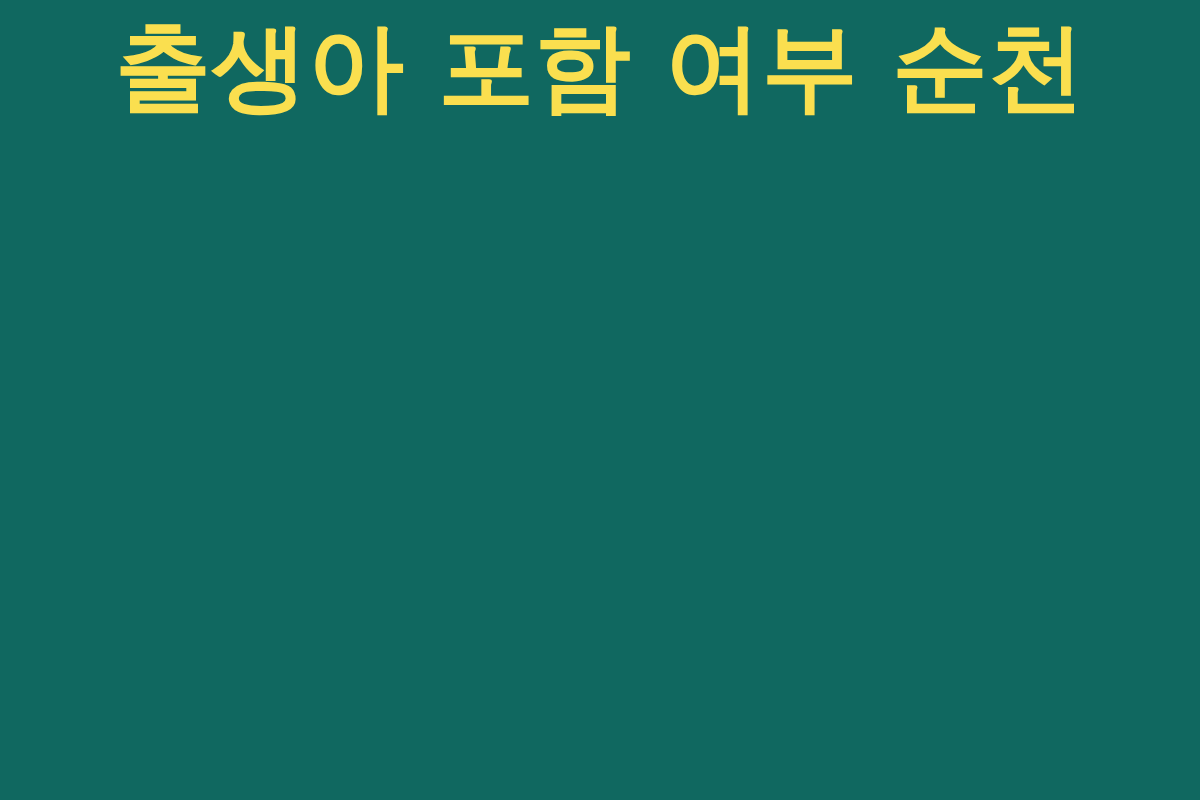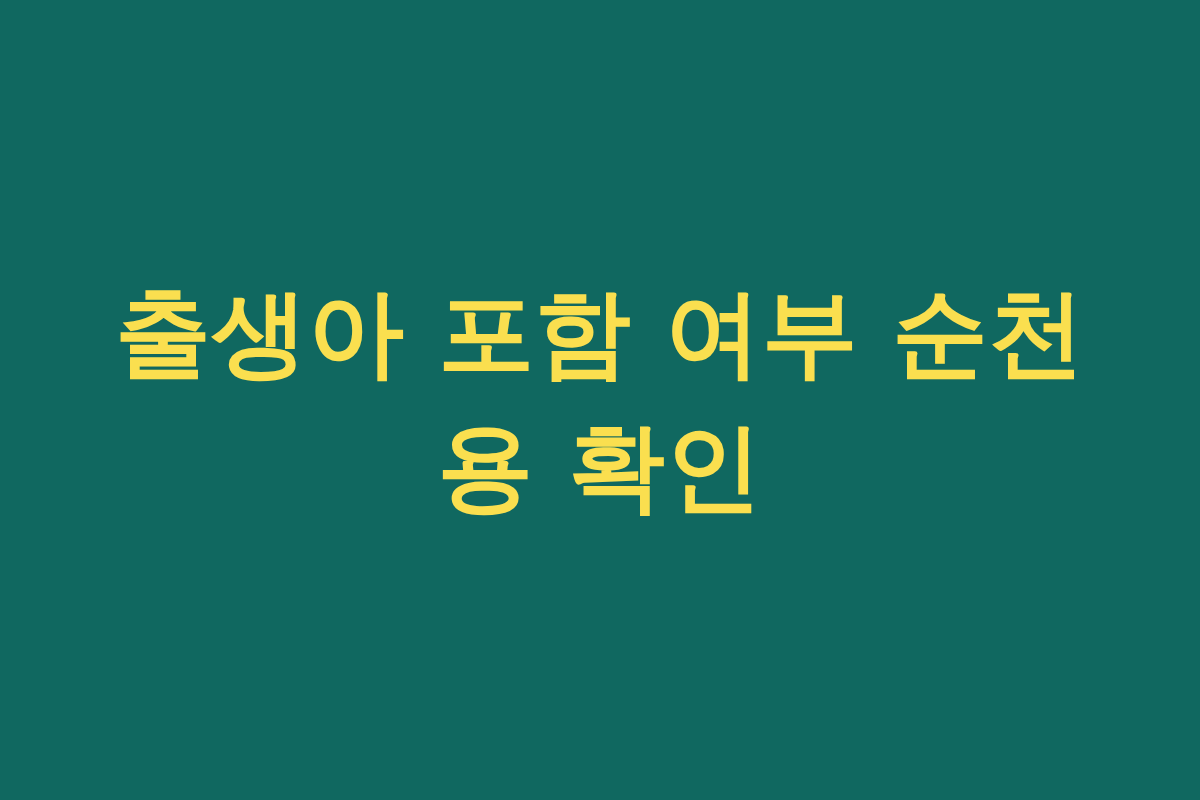--- a/index.html
+++ b/index.html
@@ -14,21 +14,20 @@
     overflow: hidden;
     font-family: "DejaVu Sans", "Liberation Sans", sans-serif;
   }
 
   #banner {
     position: relative;
     width: 1200px;
     height: 800px;
     box-sizing: border-box;
     display: flex;
-    align-items: center;
     justify-content: center;
     background: #106860;
   }
 
   #headline {
     width: 1000px;
     margin: 0;
     padding: 0;
     text-align: center;
     font-family: "DejaVu Sans", "Liberation Sans", sans-serif;
@@ -53,16 +52,15 @@
     letter-spacing: 0.01em;
   }
 </style>
 </head>
 <body>
 
 <div id="banner" style="background: rgb(16, 104, 96);">
 
   <h1 id="headline" style="color: rgb(250, 223, 79); text-align: center;">
     <span class="line line-1">출생아 포함 여부 순천</span>
-    <span class="line line-3">용 확인</span>
   </h1>
 
 </div>
 
 </body></html>

